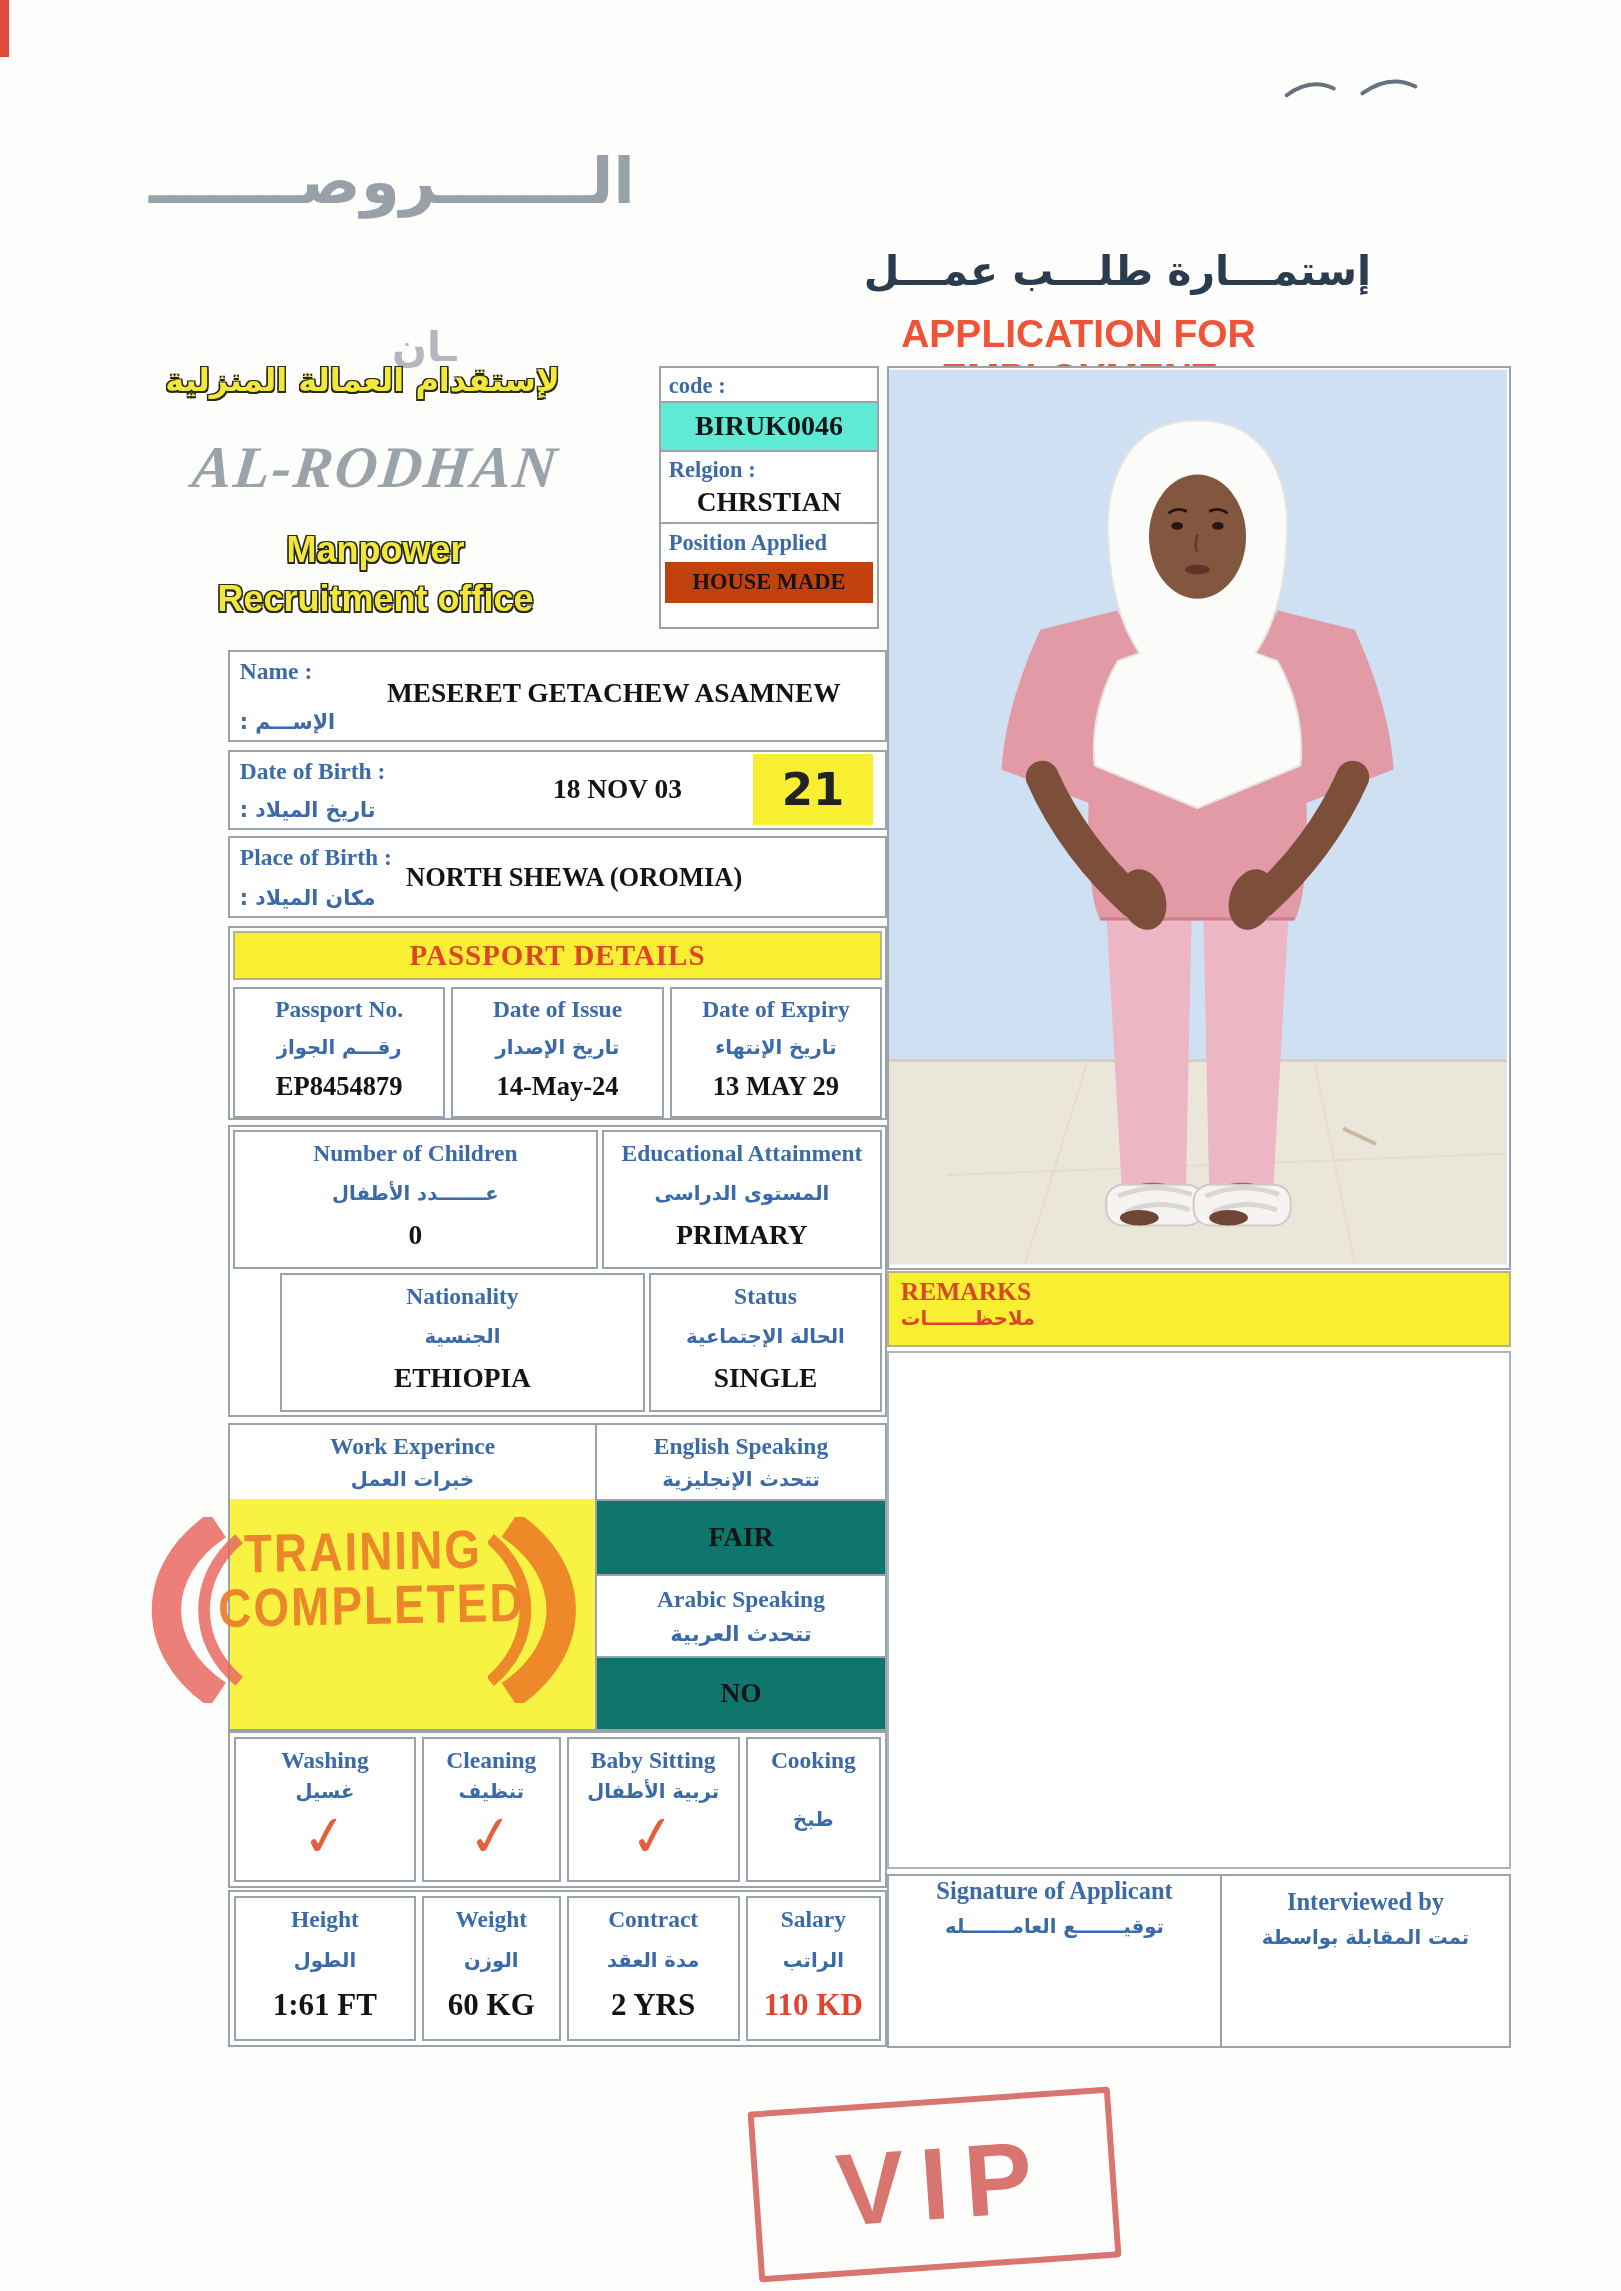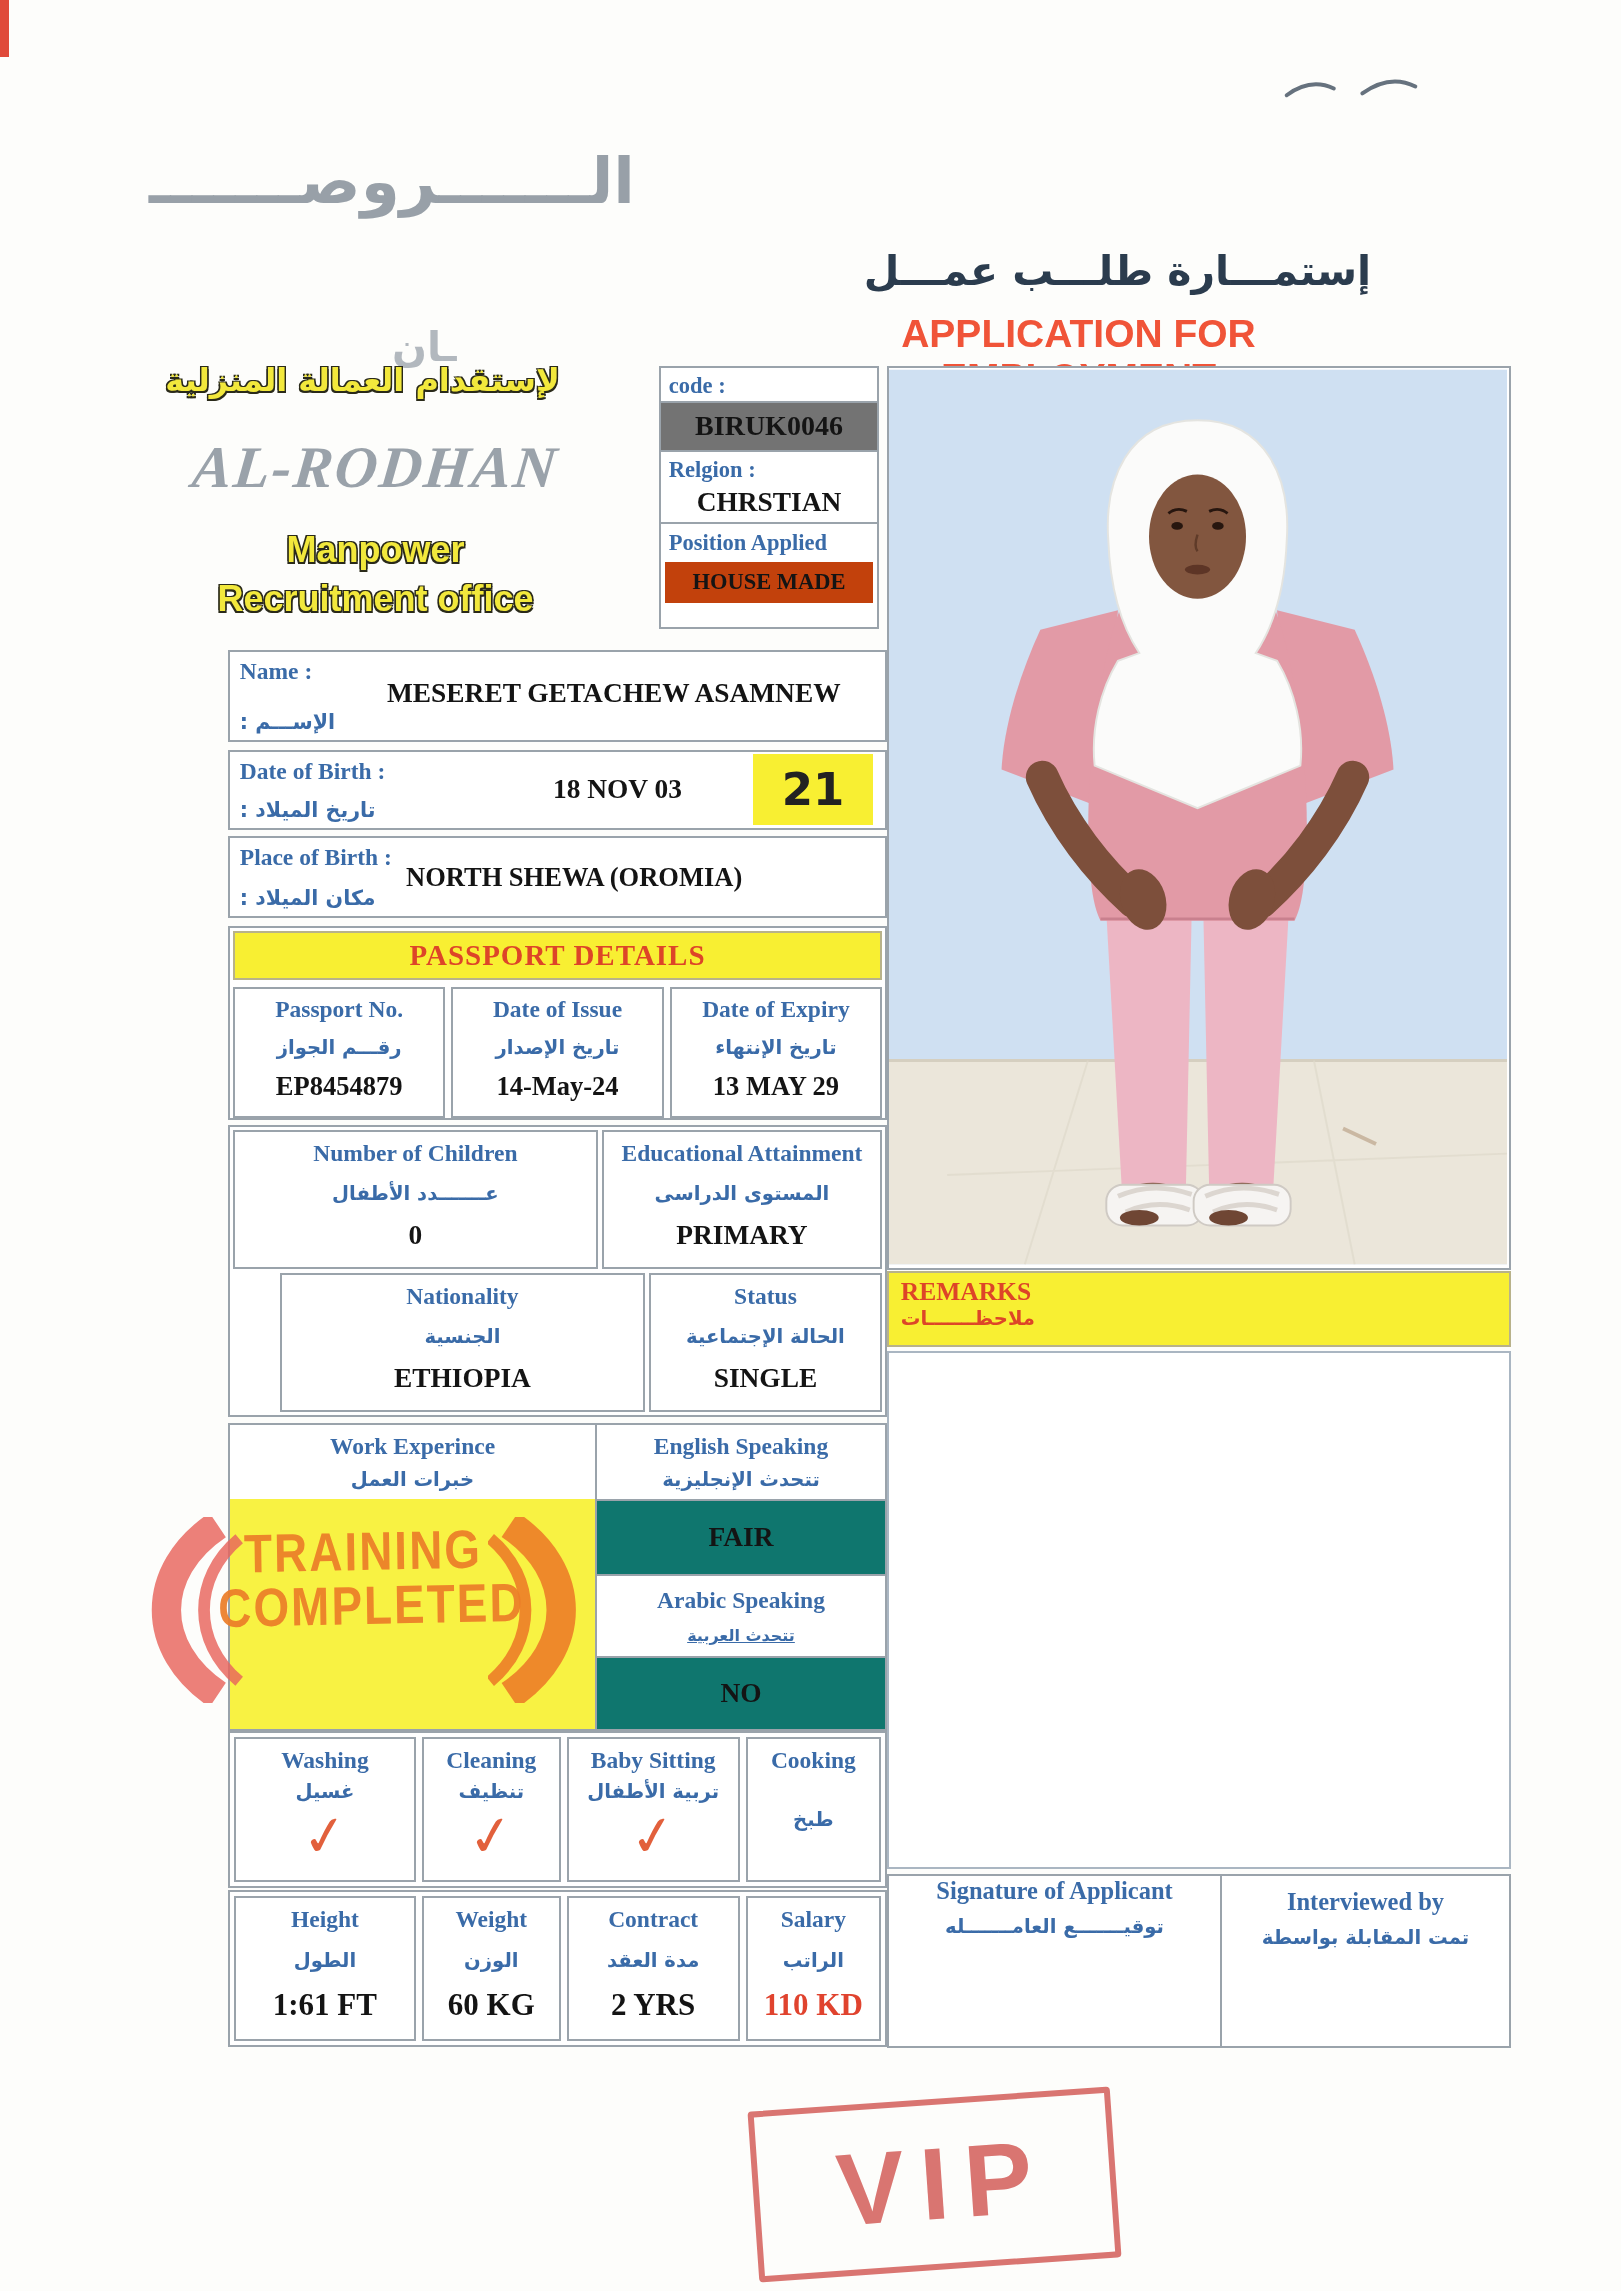--- a/index.html
+++ b/index.html
@@ -55,21 +55,21 @@
               font-family:'Liberation Sans',sans-serif;">Manpower</div>
   <div class="abs outline-yellow" style="left:145px;top:578px;width:461px;text-align:center;font-size:36px;font-weight:bold;
               font-family:'Liberation Sans',sans-serif;">Recruitment office</div>
 
   <div class="abs ar" style="left:843px;top:247px;width:549px;text-align:center;font-size:41px;font-weight:bold;color:#2b3c4e;">إستمـــارة طلـــب عمـــل</div>
   <div class="abs" style="left:765px;top:312px;width:627px;text-align:center;font-size:39px;font-weight:bold;
               color:#f05438;font-family:'Liberation Sans',sans-serif;">APPLICATION FOR EMPLOYMENT</div>
 
   <div class="bx" style="left:659px;top:366px;width:220px;height:263px;">
     <div class="lbl" style="padding:4.9px 7.8px 2px 7.8px;font-size:22.5px;">code :</div>
-    <div class="ctr" style="height:47px;background:#737373;border-top:2px solid #9aa3ab;border-bottom:2px solid #9aa3ab;">
+    <div class="ctr" style="height:47px;background:#5eead4;border-top:2px solid #9aa3ab;border-bottom:2px solid #9aa3ab;">
       <span class="val" style="font-size:28px;">BIRUK0046</span>
     </div>
     <div class="lbl" style="padding:4.9px 7.8px 0 7.8px;font-size:22.5px;">Relgion :</div>
     <div class="ctr" style="height:39px;">
       <span class="val" style="font-size:27.4px;">CHRSTIAN</span>
     </div>
     <div class="lbl" style="padding:5.9px 7.8px 0 7.8px;font-size:22.5px;border-top:2px solid #9aa3ab;">Position Applied</div>
     <div class="ctr" style="height:41px;background:#c2410c;margin:5.9px 3.9px 0 3.9px;">
       <span class="val" style="font-size:22.5px;">HOUSE MADE</span>
     </div>
@@ -205,21 +205,21 @@
     <div style="flex:1;display:flex;flex-direction:column;">
       <div style="height:74px;display:flex;flex-direction:column;align-items:center;justify-content:space-evenly;">
         <span class="lbl" style="font-size:23.5px;">English Speaking</span>
         <span class="lbl ar" style="font-size:19.6px;">تتحدث الإنجليزية</span>
       </div>
       <div class="bluerow" style="height:73px;border-top:2px solid #9aa3ab;border-bottom:2px solid #9aa3ab;">
         <span class="val" style="font-size:27.4px;">FAIR</span>
       </div>
       <div style="height:80px;display:flex;flex-direction:column;align-items:center;justify-content:space-evenly;">
         <span class="lbl" style="font-size:23.5px;">Arabic Speaking</span>
-        <span class="lbl ar" style="font-size:16px;text-decoration:underline;">تتحدث العربية</span>
+        <span class="lbl ar" style="font-size:21px;">تتحدث العربية</span>
       </div>
       <div class="bluerow" style="flex:1;border-top:2px solid #9aa3ab;">
         <span class="val" style="font-size:27.4px;">NO</span>
       </div>
     </div>
   </div>
 
   <svg class="abs" style="left:120px;top:1517px;" width="127" height="186" viewBox="0 0 130 190">
     <path d="M100,8 C30,55 30,135 100,182" stroke="#e8645c" stroke-width="30" fill="none" opacity="0.82"></path>
     <path d="M122,22 C74,62 74,128 122,168" stroke="#e8645c" stroke-width="12" fill="none" opacity="0.82"></path>

